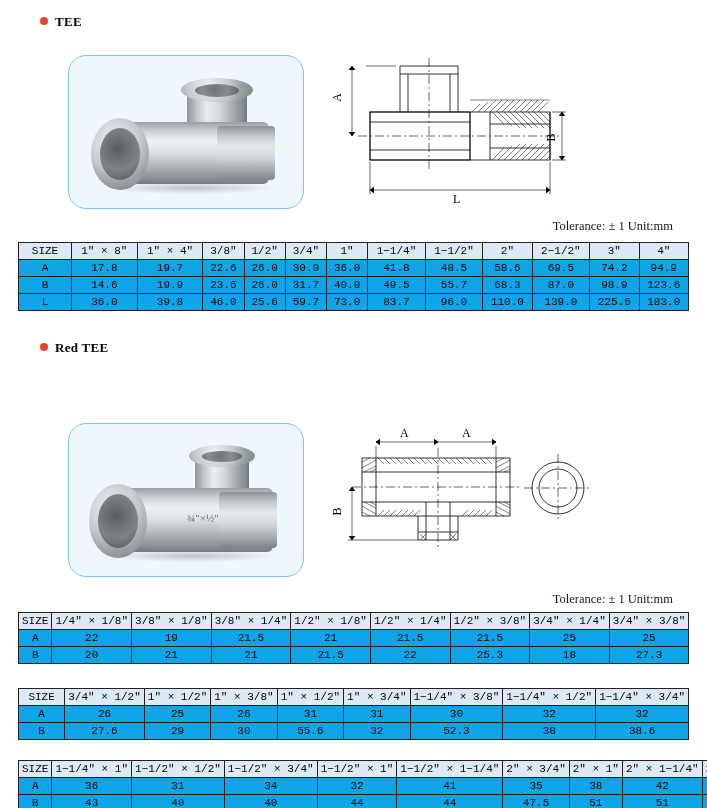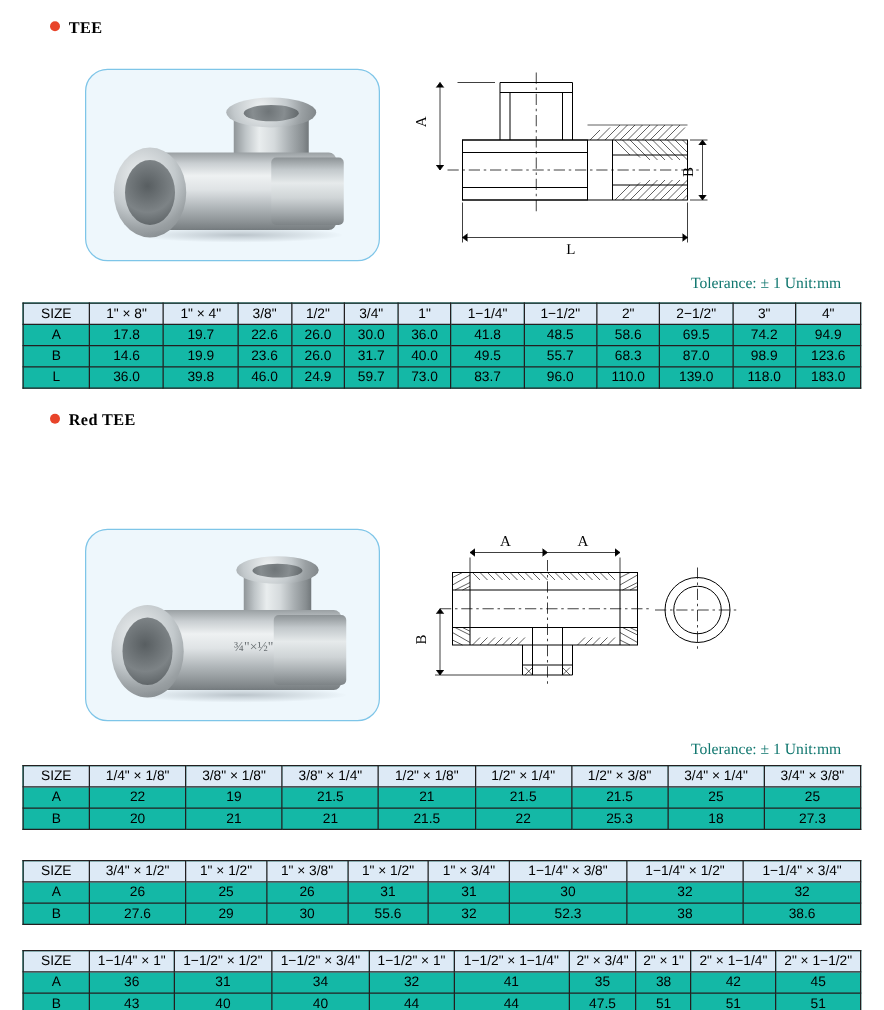--- a/index.html
+++ b/index.html
@@ -32,21 +32,21 @@
   .bullet {
     display: inline-block;
     width: 8px;
     height: 8px;
     border-radius: 50%;
     background: #e8442a;
     margin-right: 7px;
     vertical-align: 1px;
   }
   #tee-title { left: 40px; top: 14px; }
-  #redtee-title { left: 40px; top: 328px; }
+  #redtee-title { left: 40px; top: 340px; }
 
   
   .photo-box {
     position: absolute;
     border: 1px solid #7ec5e8;
     border-radius: 18px;
     background: #eef7fc;
     overflow: hidden;
   }
   #tee-photo { left: 68px; top: 55px; width: 234px; height: 152px; }
@@ -83,33 +83,33 @@
     font-size: 12px;
     color: #000;
   }
   .vert { transform: rotate(-90deg); transform-origin: center center; }
 
   
   .tolerance {
     position: absolute;
     font-family: "Liberation Serif", serif;
     font-size: 12.5px;
-    color: #0f766e;
+    color: #0f172a;
     text-align: right;
   }
   #tol1 { left: 420px; top: 219px; width: 253px; }
   #tol2 { left: 420px; top: 592px; width: 253px; }
 
   
   table.spec {
     position: absolute;
     border-collapse: collapse;
-    font-family: Liberation Sans, sans-serif;
+    font-family: Liberation Mono, monospace;
     font-size: 11px;
-    background: #14b8a6;
+    background: #0ea5e9;
   }
   table.spec td, table.spec th {
     border: 1px solid #231f20;
     padding: 1px 3px;
     text-align: center;
     font-weight: normal;
     height: 14px;
     line-height: 14px;
     white-space: nowrap;
   }
@@ -263,28 +263,28 @@
         <td>68.3</td>
         <td>87.0</td>
         <td>98.9</td>
         <td>123.6</td>
       </tr>
       <tr>
         <td class="first">L</td>
         <td>36.0</td>
         <td>39.8</td>
         <td>46.0</td>
-        <td>24.9</td>
+        <td>25.6</td>
         <td>59.7</td>
         <td>73.0</td>
         <td>83.7</td>
         <td>96.0</td>
         <td>110.0</td>
         <td>139.0</td>
-        <td>118.0</td>
+        <td>225.6</td>
         <td>183.0</td>
       </tr>
     </tbody>
   </table>
 
   <div class="section-title" id="redtee-title">
     <span class="bullet"></span><span>Red TEE</span>
   </div>
 
   <div class="photo-box" id="redtee-photo">

